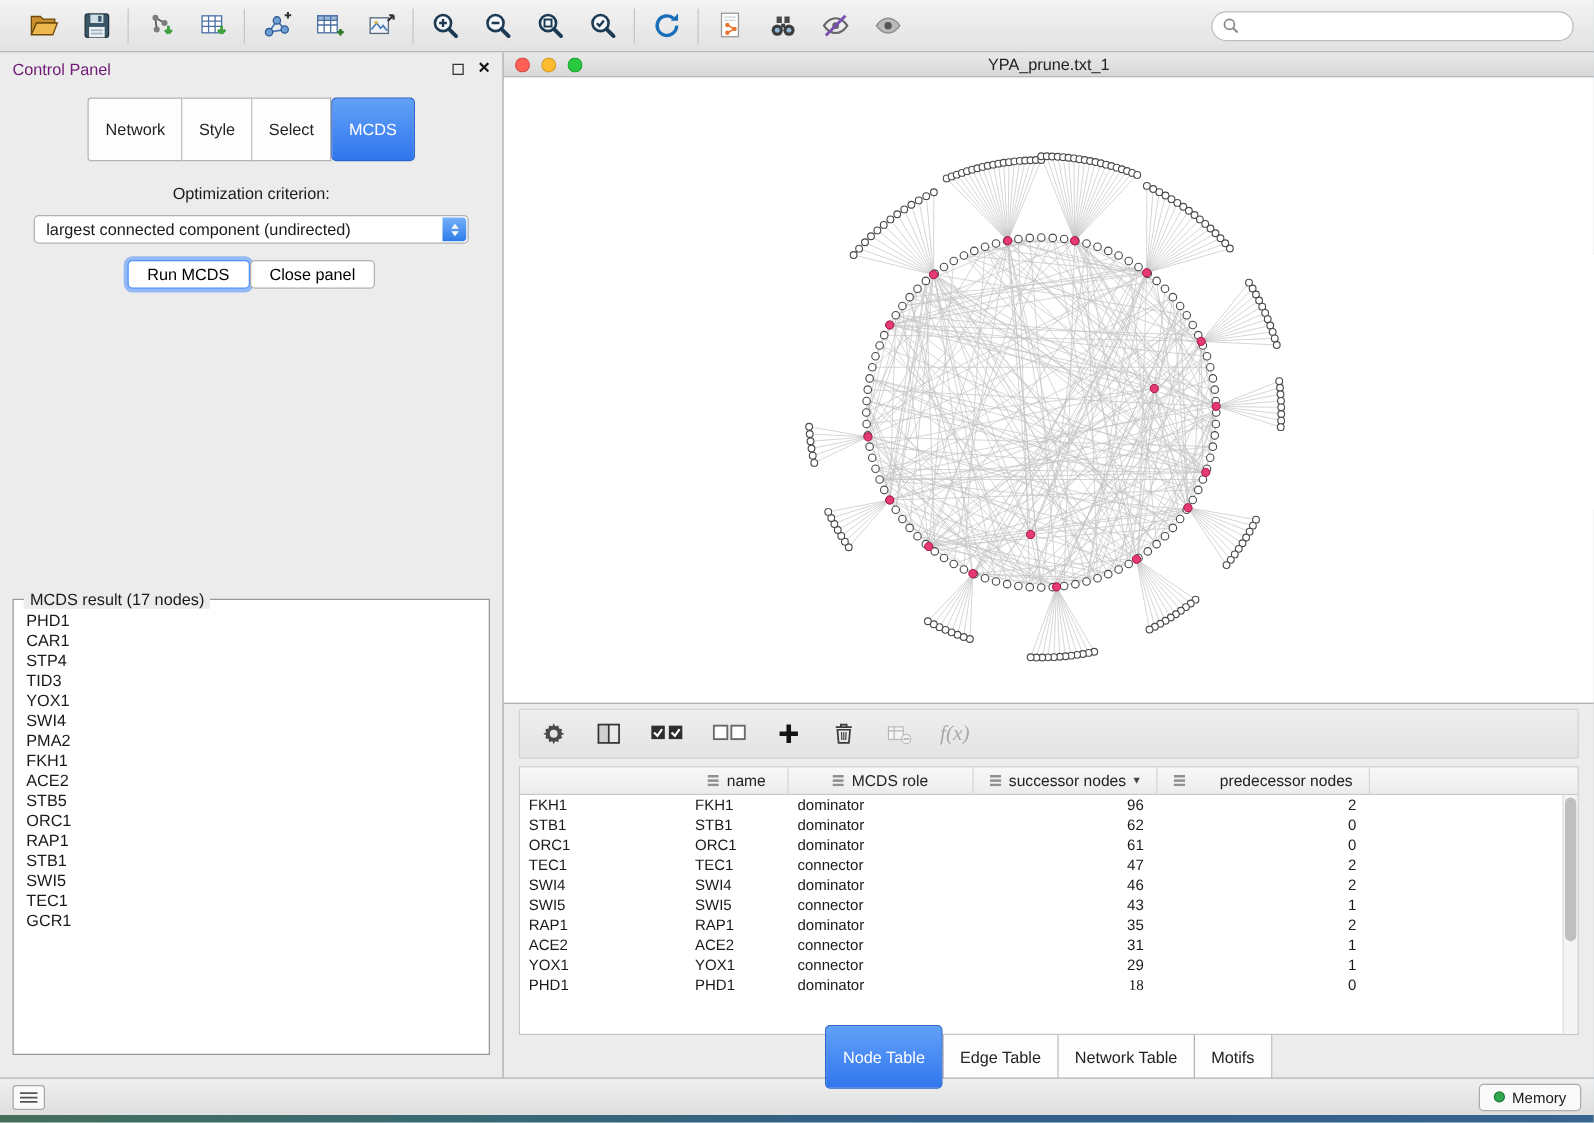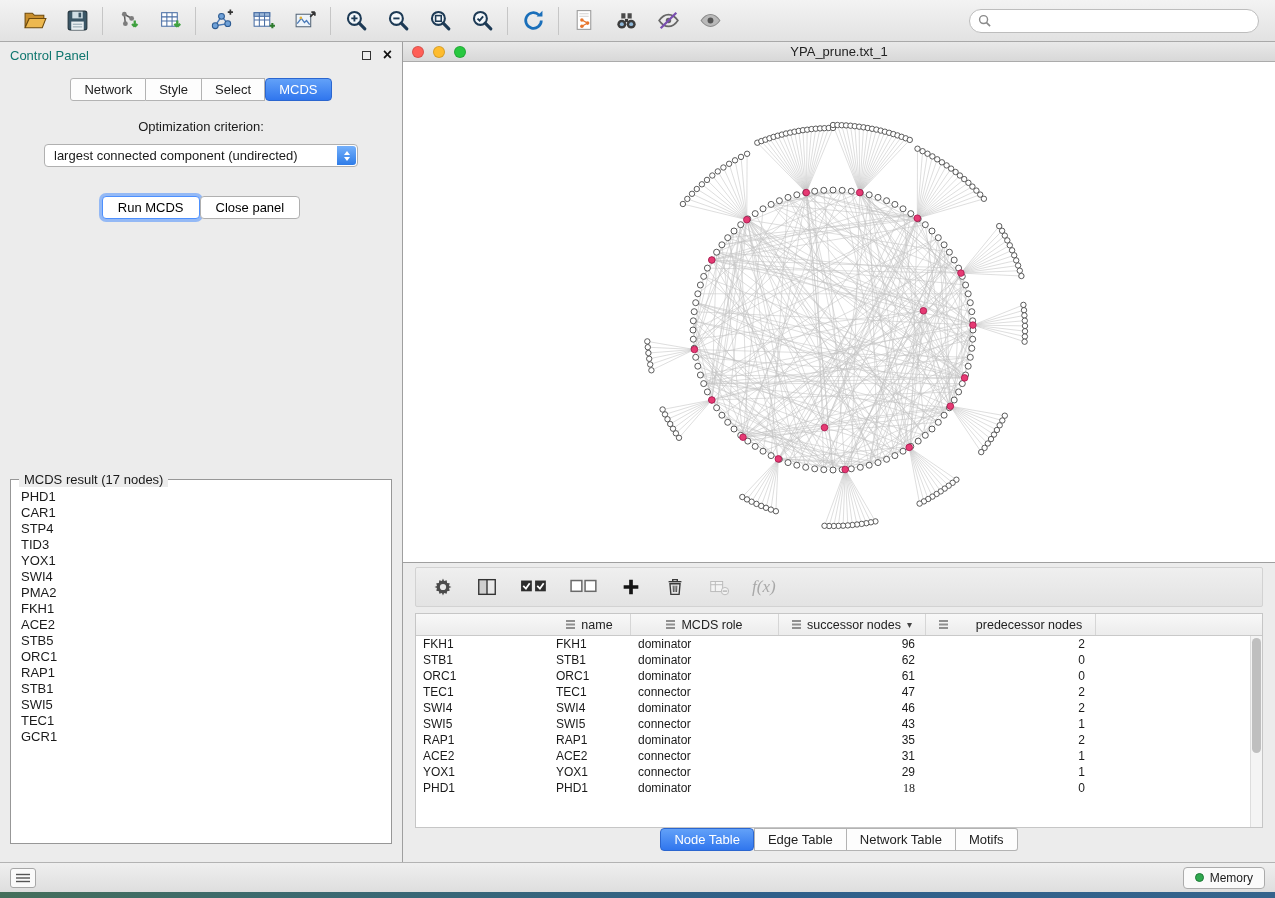--- a/index.html
+++ b/index.html
@@ -18,35 +18,35 @@
   .search-wrap{margin-left:auto;padding-right:6px}
   .search-box{width:290px;height:24px;border:1px solid #bdbdbd;border-radius:12px;background:#fff;
               display:flex;align-items:center;padding:0 8px;gap:5px}
   .search-box input{border:none;outline:none;flex:1;font-size:12px;background:transparent;font-family:inherit}
 
   
   .main{flex:1;display:flex;min-height:0}
 
   
   .control-panel{width:403px;flex-shrink:0;border-right:1px solid #9f9f9f;background:#ececec;display:flex;flex-direction:column}
-  .panel-header{height:26px;display:flex;align-items:center;padding:0 10px;font-size:13px;color:#0f766e;flex-shrink:0}
+  .panel-header{height:26px;display:flex;align-items:center;padding:0 10px;font-size:13px;color:#701a75;flex-shrink:0}
   .panel-header .spacer{flex:1}
   .ph-icons{display:flex;gap:12px;align-items:center}
   .float-glyph{width:9px;height:9px;border:1.5px solid #333;display:inline-block;cursor:pointer}
   .close-glyph{font-weight:bold;font-size:16px;line-height:1;color:#111;cursor:pointer}
   .close-glyph::before{content:"×"}
   .cp-body{flex:1;display:flex;flex-direction:column;padding:0 8px;min-height:0}
   .cp-tabs{display:flex;justify-content:center;margin-top:10px}
-  .seg-tab{padding:3px 13px;background:#fdfdfd;border:1px solid #b3b3b3;border-left:none;font-size:13px;cursor:pointer;color:#222;white-space:nowrap}
+  .seg-tab{padding:17px 13px;background:#fdfdfd;border:1px solid #b3b3b3;border-left:none;font-size:13px;cursor:pointer;color:#222;white-space:nowrap}
   .seg-tab:first-child{border-left:1px solid #b3b3b3;border-radius:3px 0 0 3px}
   .seg-tab:last-child{border-radius:0 3px 3px 0}
   .seg-tab.active{background:linear-gradient(#62a1f8,#3076ee);color:#fff;border:1px solid #2b66cf;border-radius:4px;position:relative;z-index:1}
   .seg-tab.active + .seg-tab{border-left:1px solid #b3b3b3}
   .opt-label{text-align:center;margin-top:18px}
-  .combo{margin:10px auto 16px;width:314px;height:23px;background:#fff;border:1px solid #b0b0b0;border-radius:4px;
+  .combo{margin:10px auto 0;width:348px;height:23px;background:#fff;border:1px solid #b0b0b0;border-radius:4px;
          display:flex;align-items:center;position:relative;padding-left:9px;cursor:pointer}
   .combo-stepper{position:absolute;right:1px;top:1px;bottom:1px;width:19px;
                  background:linear-gradient(#74b0fb,#2e7ce8);border-radius:0 3px 3px 0;
                  display:flex;flex-direction:column;align-items:center;justify-content:center;gap:2px}
   .tri-up{width:0;height:0;border-left:3.5px solid transparent;border-right:3.5px solid transparent;border-bottom:4.5px solid #fff}
   .tri-down{width:0;height:0;border-left:3.5px solid transparent;border-right:3.5px solid transparent;border-top:4.5px solid #fff}
   .cp-buttons{display:flex;justify-content:center;margin-top:13px}
   .btn{height:23px;padding:0 15px;background:#fff;border:1px solid #b0b0b0;border-radius:4px;font-size:13px;cursor:pointer;font-family:inherit}
   .btn.focus{box-shadow:0 0 0 3px rgba(77,144,254,.55);border-color:#4d90fe}
   .cp-spacer{flex:1}
@@ -79,21 +79,21 @@
   .t-col{display:flex;align-items:center;justify-content:center;gap:6px;border-right:1px solid #d6d6d6;
          font-size:12.5px;color:#222;overflow:hidden;white-space:nowrap}
   .t-col-filler{border-right:none}
   .hdr-caret{font-size:10px;color:#444}
   .t-body{flex:1;overflow:hidden;position:relative}
   .t-row{display:flex;height:16px;align-items:center;cursor:default}
   .t-cell{font-size:12px;padding:0 7px;white-space:nowrap;overflow:hidden}
   .t-cell.num{text-align:right;padding-right:11px}
   .vscroll{position:absolute;right:0;top:22px;bottom:0;width:12px;background:#f4f4f4;border-left:1px solid #ddd}
   .vthumb{position:absolute;left:1px;right:1px;top:2px;height:60%;background:#bfbfbf;border-radius:5px;cursor:pointer}
-  .tp-tabs{height:34px;display:flex;align-items:flex-start;justify-content:center;flex-shrink:0}
+  .tp-tabs{height:34px;display:flex;align-items:center;justify-content:center;flex-shrink:0}
 
   
   .status-bar{height:30px;background:linear-gradient(#efefef,#dedede);border-top:1px solid #b3b3b3;
               display:flex;align-items:center;padding:0 10px;flex-shrink:0}
   .status-list-btn{width:26px;height:20px;border:1px solid #a7a7a7;border-radius:3px;background:#fafafa;
                    display:flex;align-items:center;justify-content:center;cursor:pointer}
   .memory-btn{margin-left:auto;height:22px;display:flex;align-items:center;gap:6px;padding:0 11px;
               background:#fafafa;border:1px solid #ababab;border-radius:4px;font-size:12px;cursor:pointer}
   .mem-dot{width:9px;height:9px;border-radius:50%;background:#2fa84f;border:1px solid #1d7a36}
 </style>

